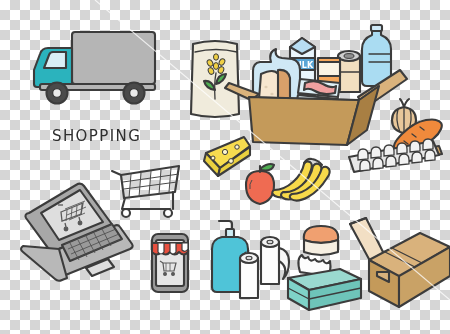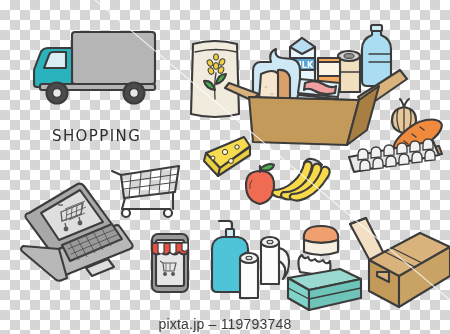--- a/index.html
+++ b/index.html
@@ -307,18 +307,17 @@
     <g>
       <path class="olf" d="M369 260 l51 -27 l30 14 l-51 30 z" fill="#d9b27c"></path>
       <path class="olf" d="M369 260 v31 l30 16 v-31 z" fill="#c49a5a"></path>
       <path class="olf" d="M399 276 v31 l51 -31 v-29 z" fill="#c9a266"></path>
       <path class="thin" d="M385 252 l30 15 M392 248 l30 15"></path>
       <path class="thin" d="M399 276 v31"></path>
       <path class="olf" d="M377 272 h12 v10 l-12 -6 z" fill="#d9b27c" stroke-width="1.5"></path>
     </g>
   </svg>
 
-  <div class="wm">pixta.jp – 119793748</div>
 
   <svg class="diagwm" viewBox="0 0 450 334">
     <line x1="95" y1="0" x2="450" y2="300" stroke="#ffffff" stroke-width="1.1" opacity=".75"></line>
   </svg>
 </div>
 
 </body></html>

